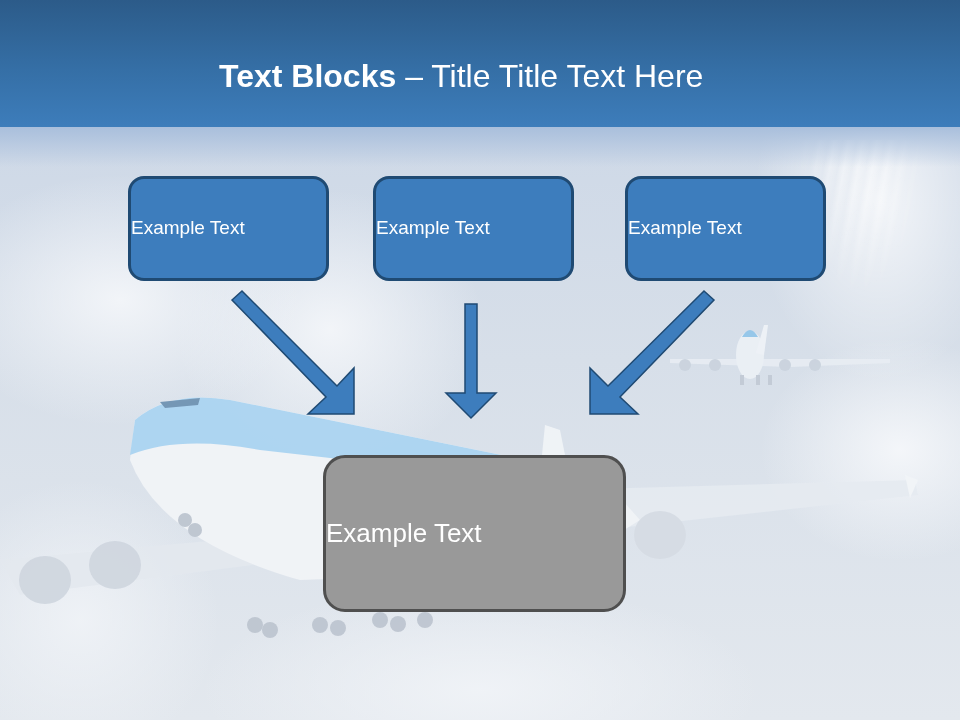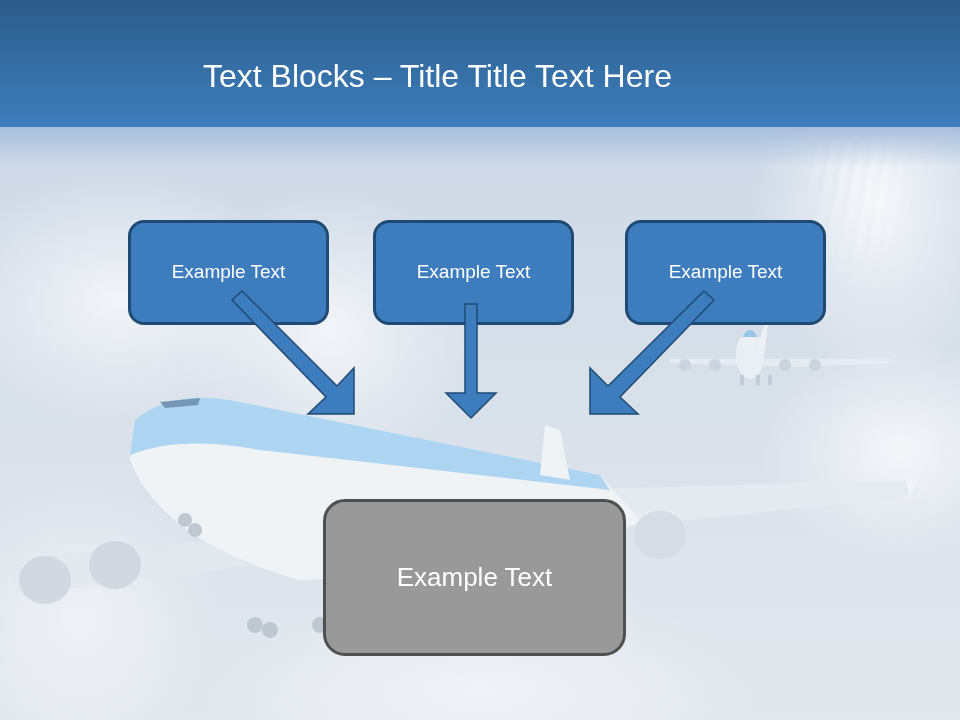--- a/index.html
+++ b/index.html
@@ -30,31 +30,31 @@
       background: linear-gradient(180deg, #2c5b89 0%, #356fa6 55%, #3d7dbb 100%);
     }
     .banner-fade {
       position: absolute; left: 0; top: 127px; width: 960px; height: 40px;
       background: linear-gradient(180deg, #a9bfdc 0%, rgba(201,213,230,0) 100%);
     }
     .title {
       position: absolute; left: 203px; top: 52px; height: 48px;
       color: #ffffff; font-size: 32px; line-height: 48px; white-space: nowrap;
     }
-    .title b { font-weight: normal; }
+    .title b { font-weight: bold; margin-left: 16px; }
     .title span.normal { font-weight: normal; }
 
     
     .plane-big { position: absolute; left: 0; top: 380px; width: 930px; height: 270px; opacity: 0.9; }
     .plane-small { position: absolute; left: 660px; top: 315px; width: 240px; height: 80px; opacity: 0.85; }
 
     .box {
       position: absolute; box-sizing: border-box;
-      display: flex; align-items: center; justify-content: center;
-      color: #ffffff; border-radius: 16px; margin-top: 44px;
+      display: flex; align-items: center; justify-content: flex-start;
+      color: #ffffff; border-radius: 16px;
     }
     .box.blue {
       background: #3d7dbd; border: 3px solid #1f4a73;
       width: 201px; height: 105px; top: 176px; font-size: 19px;
     }
     .box.blue .lbl { position: relative; top: -1px; }
     .box.grey {
       left: 323px; top: 455px; width: 303px; height: 157px;
       background: #999999; border: 3px solid #4f4f4f; border-radius: 22px;
       font-size: 26px;

